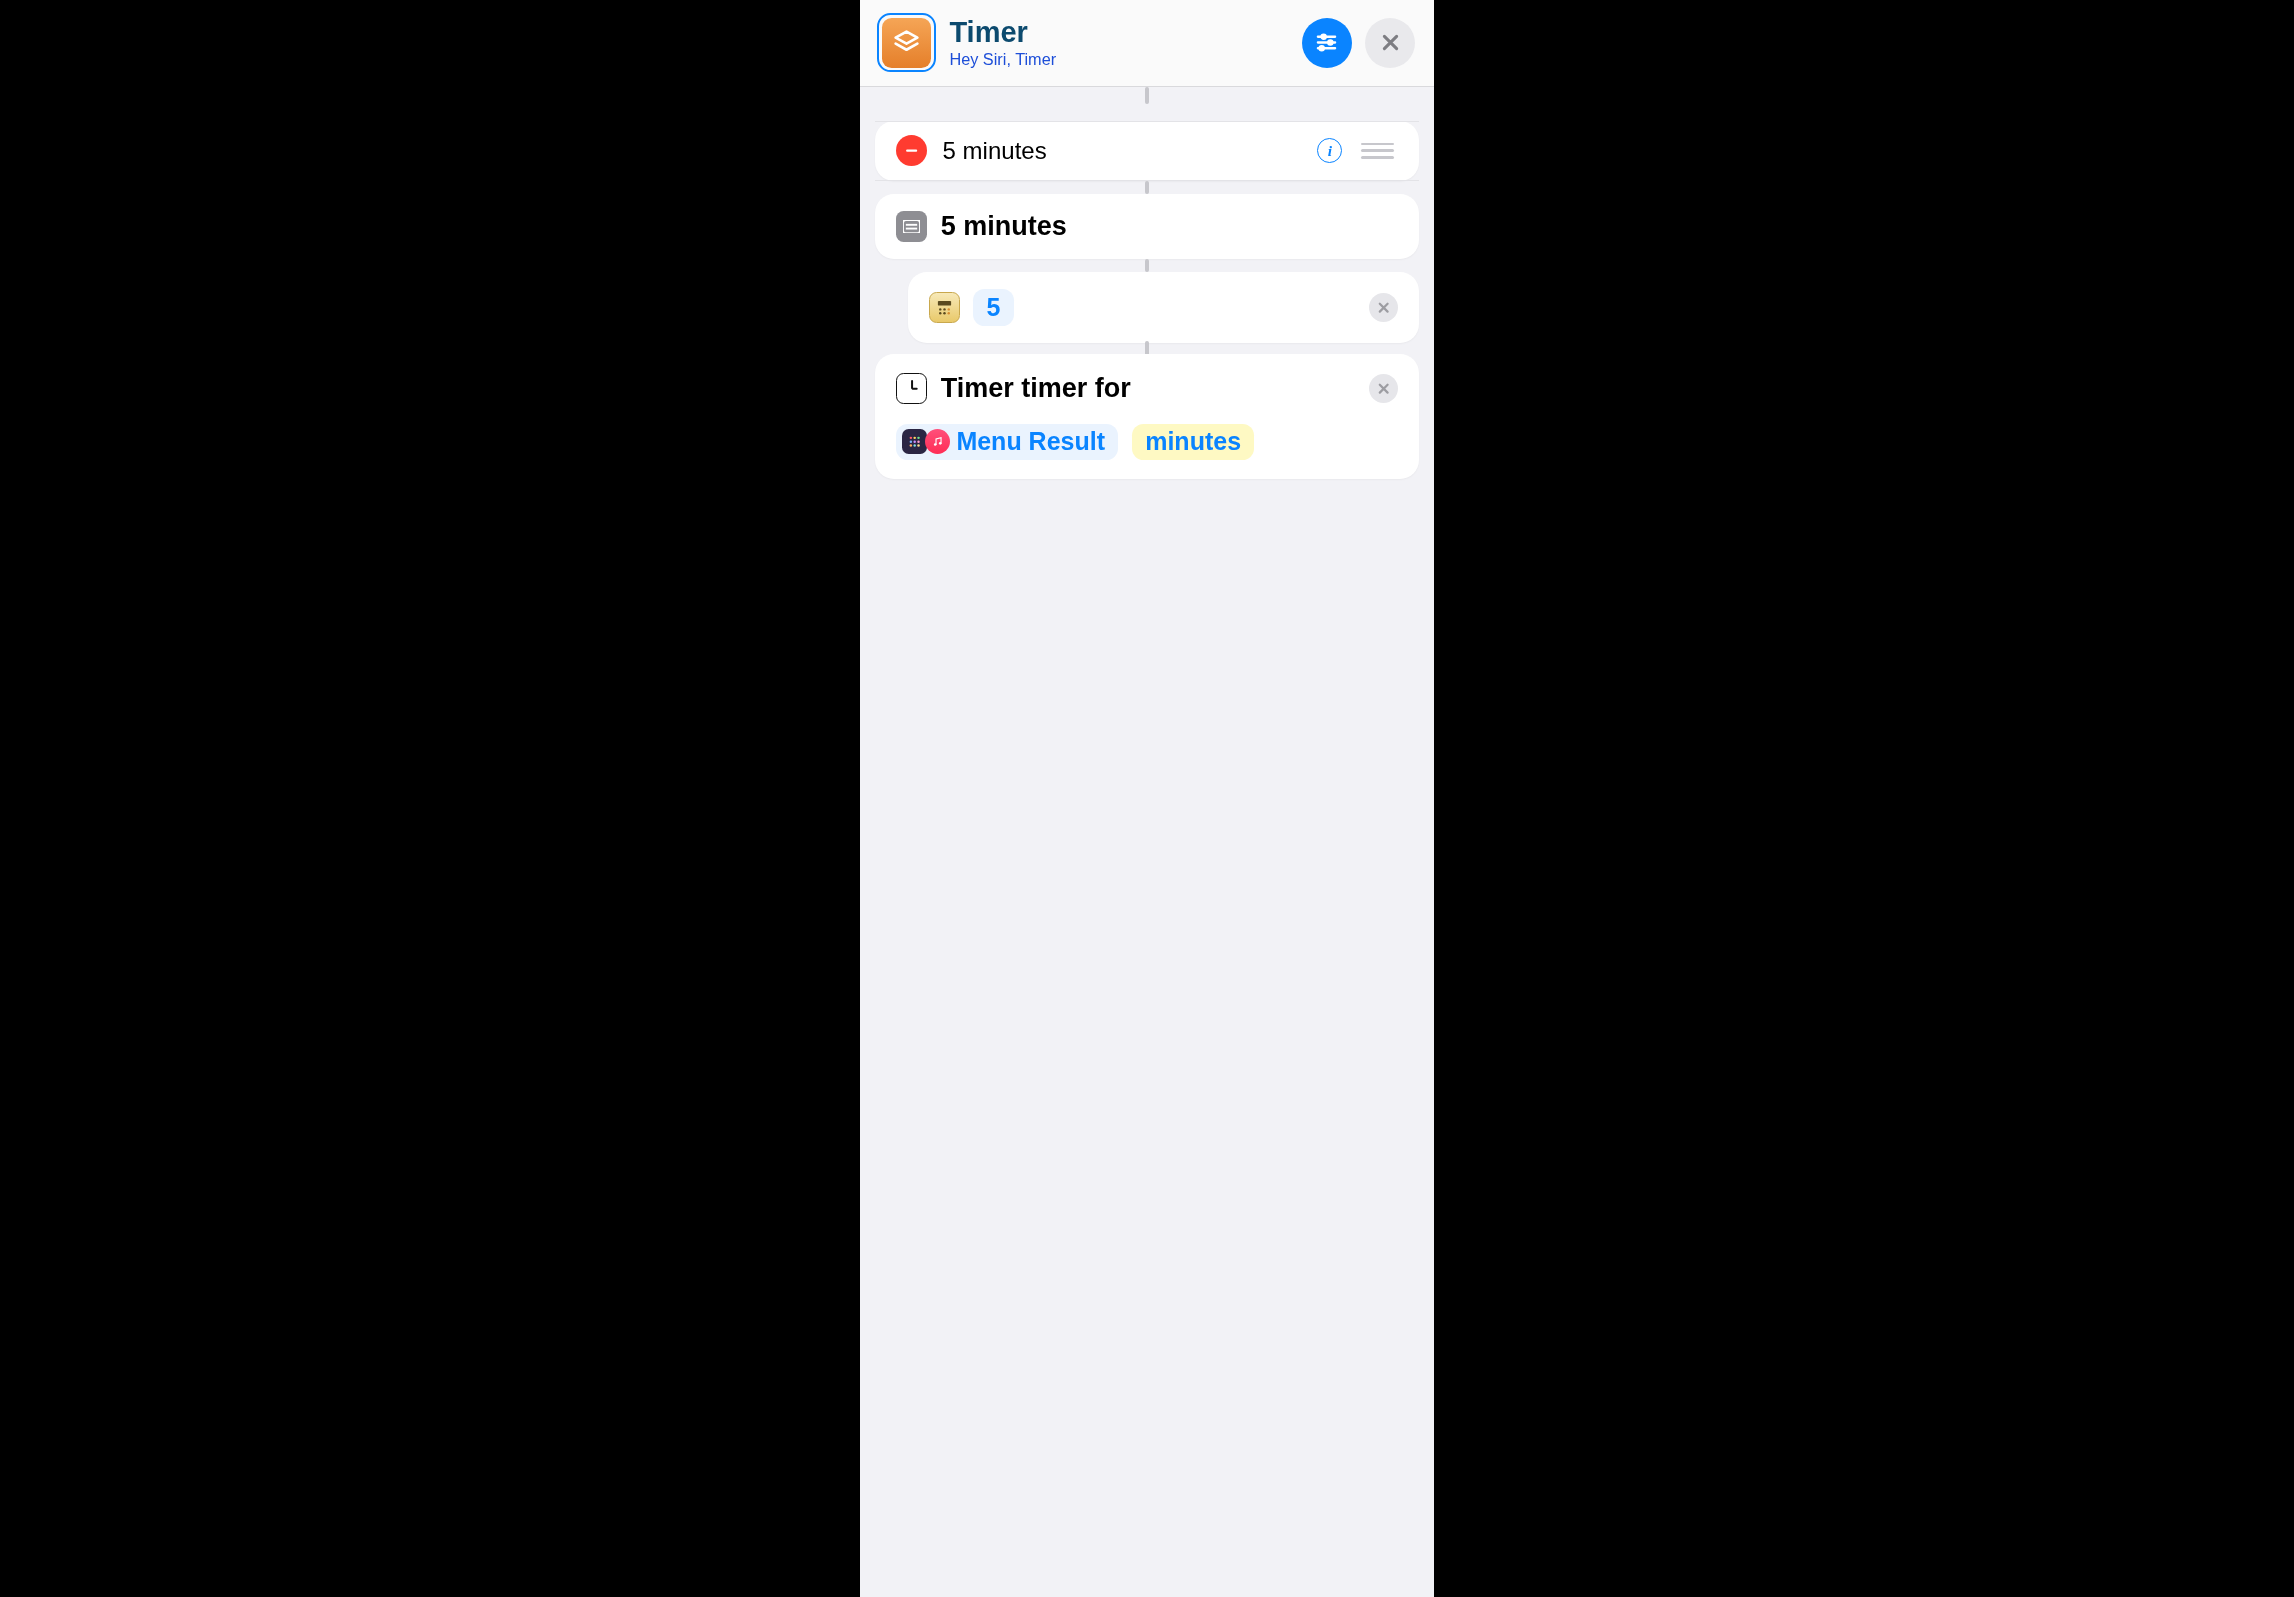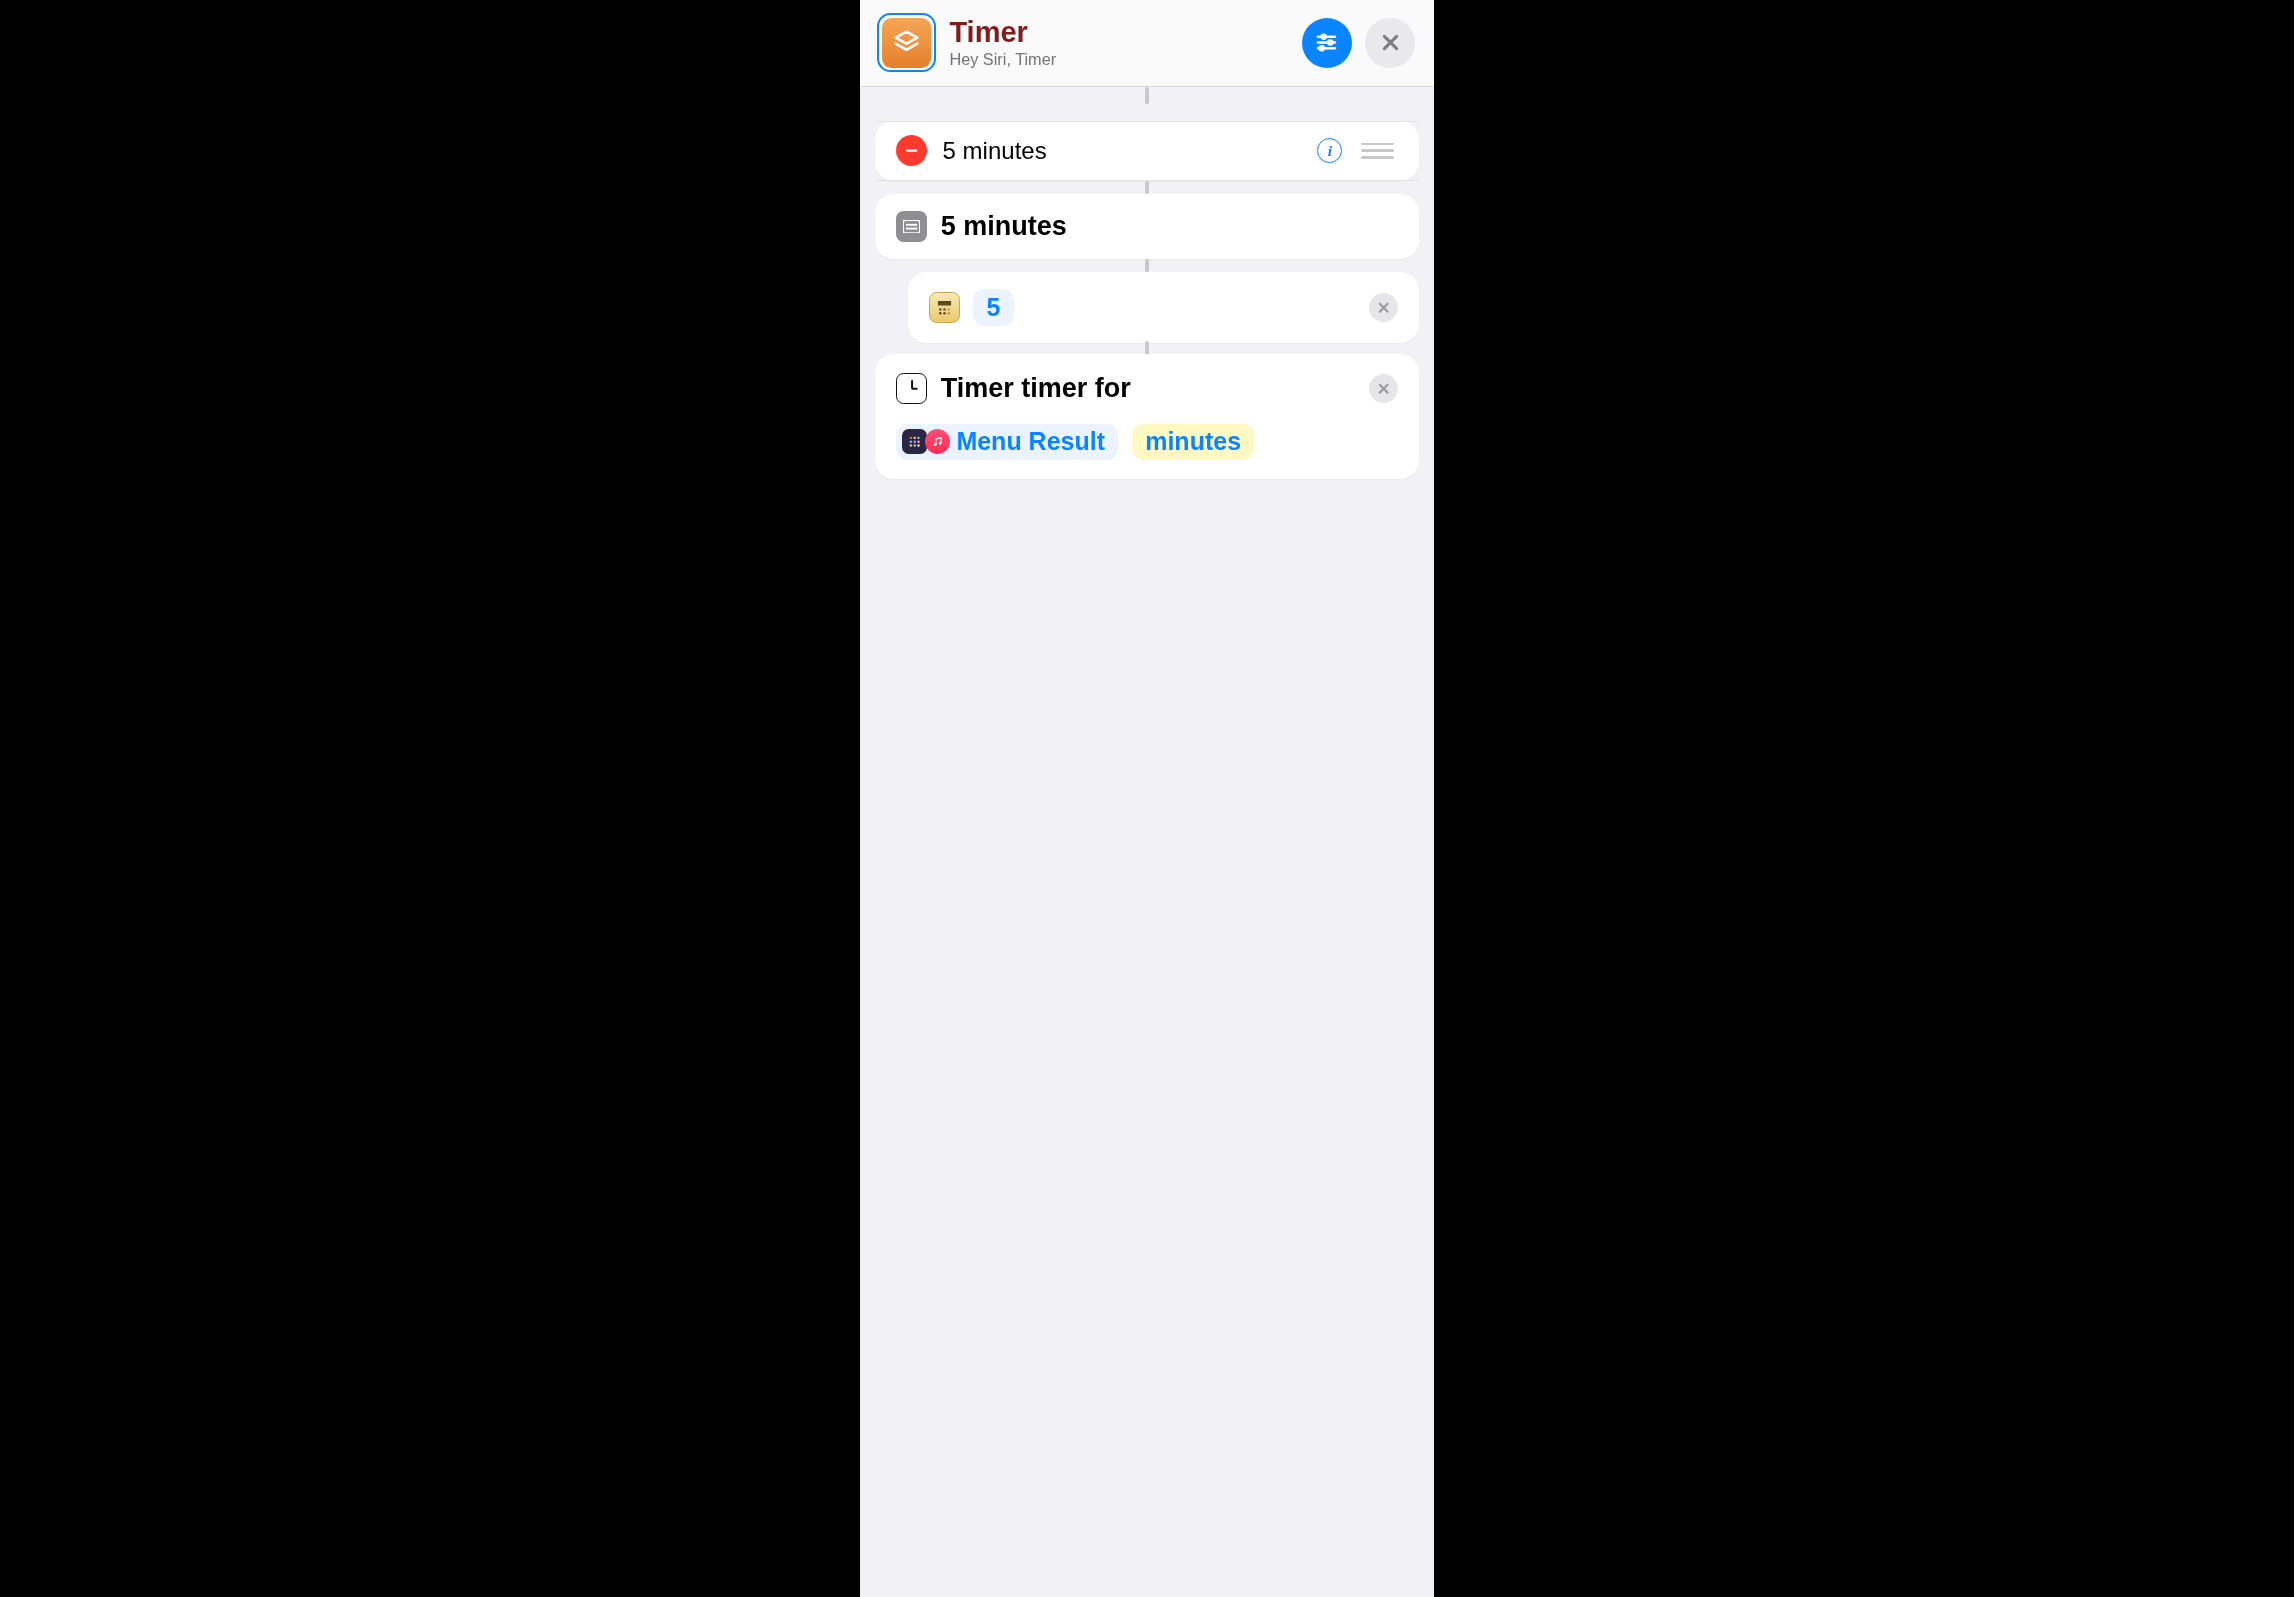--- a/index.html
+++ b/index.html
@@ -35,22 +35,22 @@
     border: 2.4px solid #0a84ff;
     display:flex; align-items:center; justify-content:center;
   }
   .app-icon-inner {
     width:100%; height:100%;
     background: linear-gradient(180deg,#f5a556 0%, #e57f2a 100%);
     border-radius:9.6px;
     display:flex; align-items:center; justify-content:center;
   }
   .title-block { flex:1; }
-  .title-block h1 { font-size: 29px; font-weight: 700; line-height:1.1; color:#7f1d1d; }
-  .title-block .sub { font-size: 16.3px; color:#737373; margin-top:1.9px; }
+  .title-block h1 { font-size: 29px; font-weight: 700; line-height:1.1; color:#0c4a6e; }
+  .title-block .sub { font-size: 16.3px; color:#1d4ed8; margin-top:1.9px; }
   .circ-btn {
     width:50px; height:50px; border-radius:50%;
     display:flex; align-items:center; justify-content:center;
     cursor:pointer;
   }
   .circ-blue { background:#0a84ff; }
   .circ-gray { background:#e9e9ec; }
 
   
   .content {

